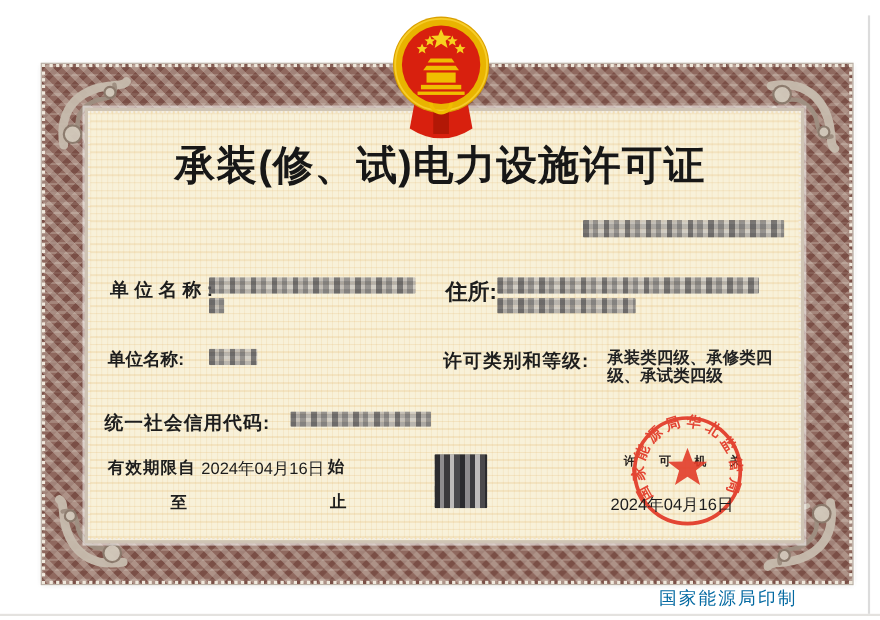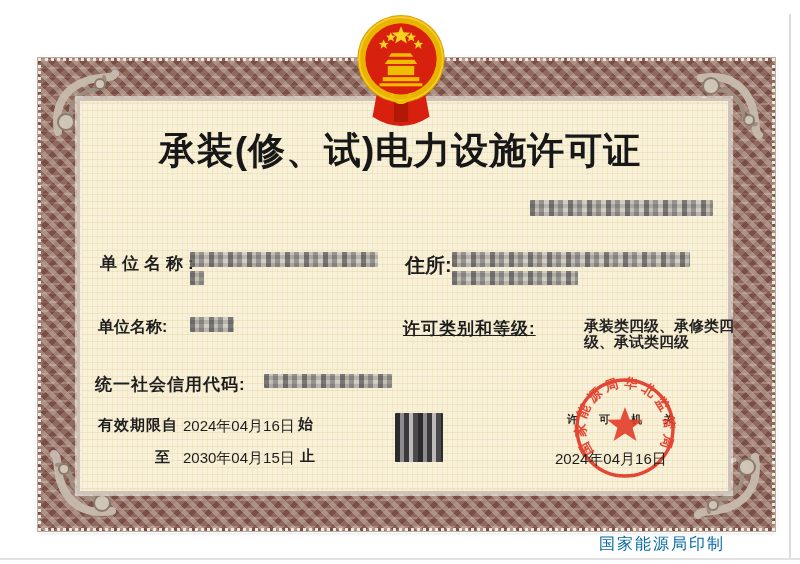--- a/index.html
+++ b/index.html
@@ -61,21 +61,21 @@
   }
   .mosaic.qr{
     filter:blur(.4px);
     background-image:
       repeating-linear-gradient(90deg, #2b2b2e 0 5px, #8e8c8e 5px 9px, #3a393c 9px 14px, #bdbab9 14px 18px, #4a494c 18px 23px),
       repeating-linear-gradient(0deg, rgba(15,15,18,.75) 0 5px, rgba(210,208,205,.50) 5px 10px, rgba(60,60,64,.6) 10px 15px);
   }
 
   .cat-value{
     position:absolute;left:552px;top:318px;width:154px;
-    font-size:15px;line-height:16px;color:#222;font-weight:600;white-space:normal;margin-left:32px;
+    font-size:15px;line-height:16px;color:#222;font-weight:600;white-space:normal;
   }
   .seal-svg{position:absolute;left:572px;top:375px;width:106px;height:108px;opacity:.93;}
   .seal-overlay{
     position:absolute;left:567px;top:412px;font-size:11px;font-weight:bold;color:#241f1d;
     letter-spacing:9px;
   }
   .printed-by{position:absolute;left:599px;top:534px;font-size:16px;color:#0369a1;letter-spacing:2px;}
 </style>
 </head>
 <body>
@@ -144,32 +144,31 @@
     <div class="mosaic" style="left:190px;top:252px;width:188px;height:15px;"></div>
     <div class="mosaic" style="left:190px;top:271px;width:14px;height:14px;"></div>
 
     <div class="t bold" style="left:405px;top:252px;font-size:20px;">住所:</div>
     <div class="mosaic" style="left:452px;top:252px;width:238px;height:15px;"></div>
     <div class="mosaic" style="left:452px;top:271px;width:126px;height:14px;"></div>
 
     <div class="t bold" style="left:98px;top:317px;font-size:16px;">单位名称:</div>
     <div class="mosaic" style="left:190px;top:317px;width:44px;height:15px;"></div>
 
-    <div class="t bold" style="left:403px;top:317px;font-size:17px;letter-spacing:1px;text-decoration:underline;">许可类别和等级:</div>
+    <div class="t bold" style="left:403px;top:317px;font-size:17px;letter-spacing:1px;">许可类别和等级:</div>
     <div class="cat-value">承装类四级、承修类四级、承试类四级</div>
 
     <div class="t bold" style="left:95px;top:373px;font-size:17px;letter-spacing:1px;text-align:center;">统一社会信用代码:</div>
     <div class="mosaic" style="left:264px;top:374px;width:128px;height:14px;"></div>
 
     <div class="t bold" style="left:98px;top:416px;font-size:15px;letter-spacing:1px;">有效期限自</div>
     <div class="t" style="left:183px;top:417px;font-size:15px;">2024年04月16日</div>
     <div class="t bold" style="left:298px;top:415px;font-size:15px;">始</div>
 
     <div class="t bold" style="left:155px;top:448px;font-size:15px;">至</div>
-    <div class="t" style="left:183px;top:449px;font-size:15px;">2030年04月15日</div>
     <div class="t bold" style="left:300px;top:447px;font-size:15px;">止</div>
 
     <div class="mosaic qr" style="left:395px;top:413px;width:48px;height:49px;"></div>
 
     <div class="seal-overlay">许 可 机 关</div>
 
     <svg class="seal-svg" viewBox="0 0 106 108">
       <circle cx="53" cy="53" r="48" fill="none" stroke="#e23a28" stroke-width="3.4"></circle>
       <polygon fill="#e23a28" opacity="0.96" points="53,32 57.7,44.5 71,44.8 60.6,52.8 64.4,66 53,58.4 41.6,66 45.4,52.8 35,44.8 48.3,44.5"></polygon>
       <defs>

